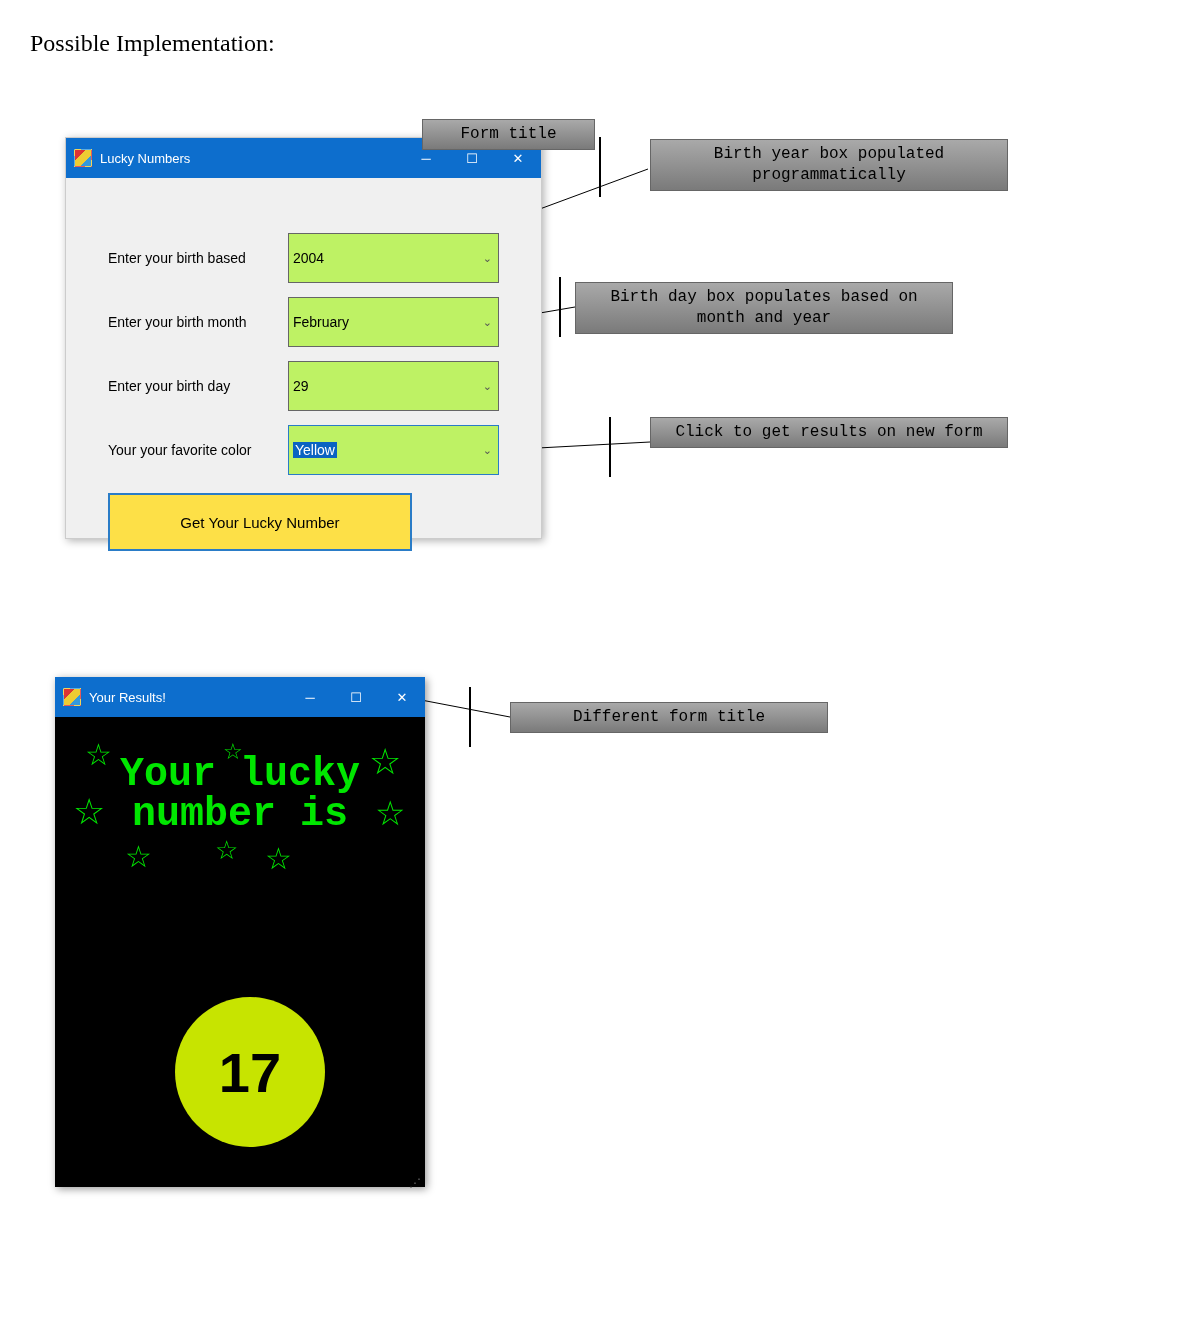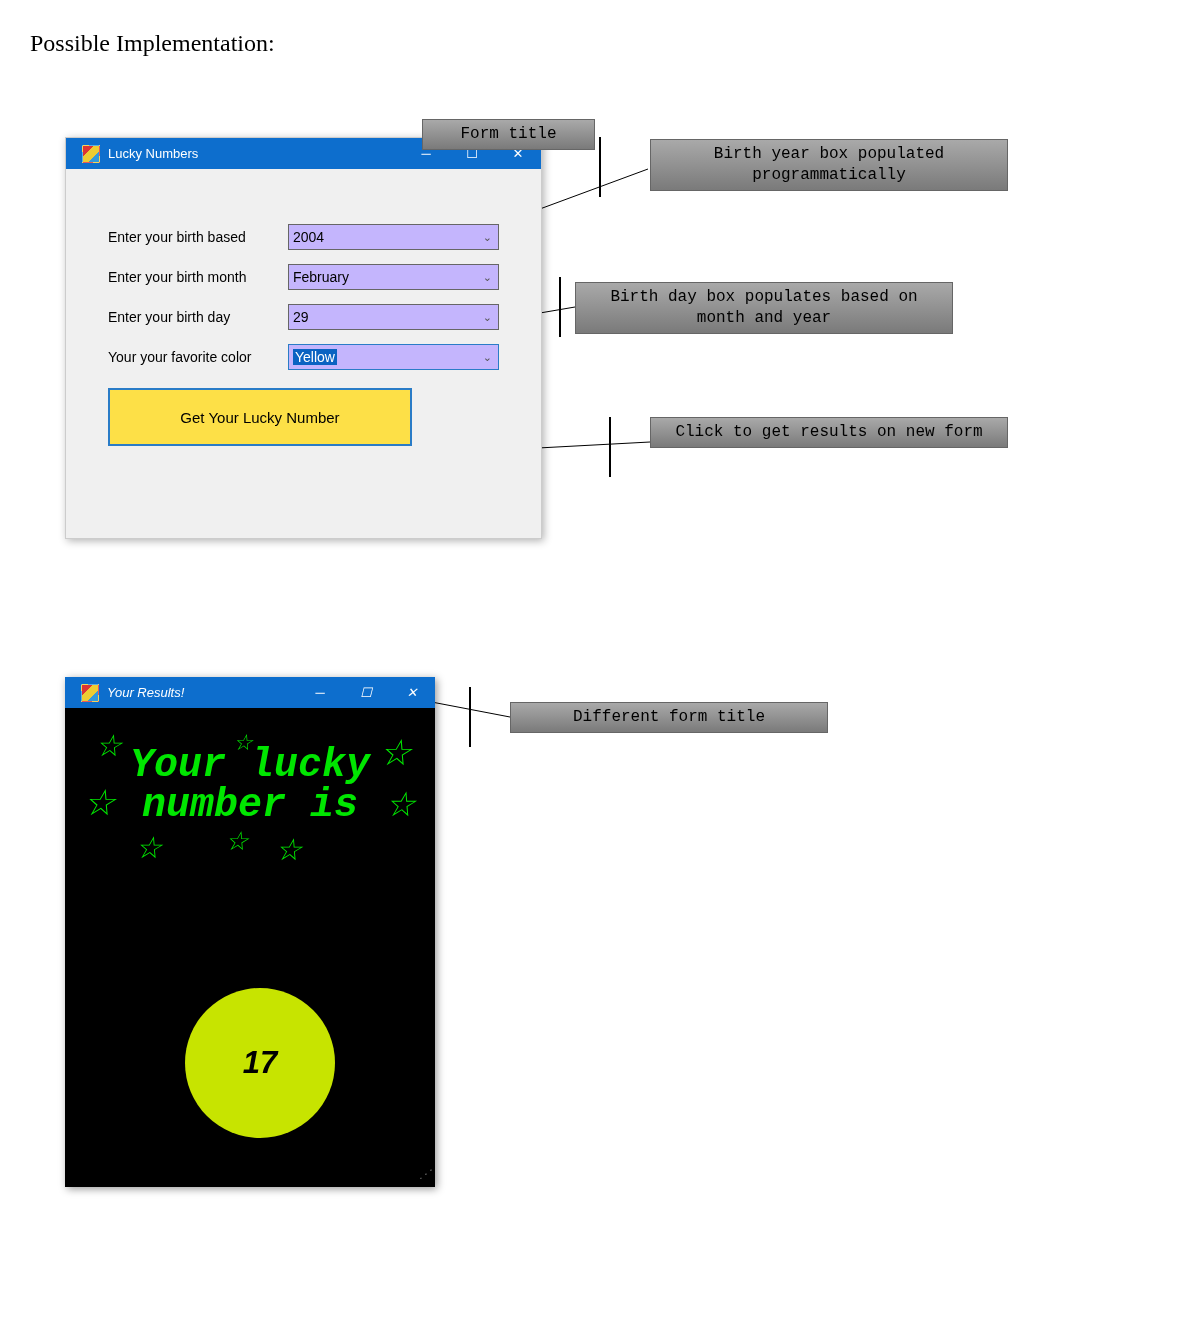--- a/index.html
+++ b/index.html
@@ -23,27 +23,27 @@
   
   .form1 {
     left: 35px; top: 0;
     width: 475px; height: 400px;
     background: #f0f0f0;
     box-shadow: 2px 2px 8px rgba(0,0,0,0.3);
     border: 1px solid #ccc;
   }
   .titlebar {
     background: #0d6ecd;
-    height: 31px;
+    height: 40px;
     display: flex;
     align-items: center;
     color: #fff;
     font-family: "Segoe UI", sans-serif;
     font-size: 13px;
-    padding-left: 16px;
+    padding-left: 8px;
   }
   .app-icon {
     width: 16px; height: 16px;
     margin-right: 8px;
     background: linear-gradient(135deg,#d33 0 33%,#ec3 33% 66%,#39d 66% 100%);
     border: 1px solid #fff3;
   }
   .titlebar .spacer { flex: 1; }
   .winbtn {
     width: 46px; height: 32px;
@@ -54,23 +54,23 @@
     padding: 55px 42px 20px 42px;
     font-family: Arial, sans-serif;
     font-size: 14px;
   }
   .row { display:flex; align-items:center; margin-bottom: 14px; }
   .row label { width: 180px; }
   .combo {
     flex:1;
     height: 24px;
     border: 1px solid #666;
-    background:#c4b5fd;
+    background:#bef264;
     display:flex; align-items:center;
-    padding: 0 4px;
+    padding: 12px 4px;
     position: relative;
   }
   .combo .chev {
     position:absolute; right:6px; top:50%; transform:translateY(-50%);
     color:#555; font-size:11px;
   }
   .combo.highlight span.val {
     background:#0a63c2; color:#fff; padding: 0 2px;
   }
   .big-button {
@@ -78,25 +78,24 @@
     width: 300px; height: 54px;
     border: 2px solid #2a7cc7;
     background: #fde047;
     display:flex; align-items:center; justify-content:center;
     font-family: Arial, sans-serif;
     font-size: 15px;
   }
 
   
   .form2 {
-    left: 35px; top: 540px;
+    left: 25px; top: 540px;
     width: 370px; height: 510px;
     background:#000;
     box-shadow: 2px 2px 8px rgba(0,0,0,0.4);
-    font-style: italic;
   }
   .form2 .titlebar { background:#0d6ecd; }
   .form2-body {
     position:relative;
     height: calc(100% - 32px);
     overflow:hidden;
   }
   .lucky-line {
     color:#00e600;
     font-family:"Courier New", monospace;
@@ -112,21 +111,21 @@
     color:#00e600;
   }
   .ball {
     position:absolute;
     left: 120px; top: 280px;
     width: 150px; height:150px;
     border-radius:50%;
     background:#c7e400;
     display:flex; align-items:center; justify-content:center;
     font-family:"Segoe UI",sans-serif;
-    font-size:31px; font-weight:bold; color:#000;
+    font-size:56px; font-weight:bold; color:#000;
   }
   .resize-grip {
     position:absolute; right:4px; bottom:4px;
     color:#666; font-size:12px;
   }
 
   
   .anno {
     background: linear-gradient(180deg,#a9a9a9,#7a7a7a);
     color:#000;

